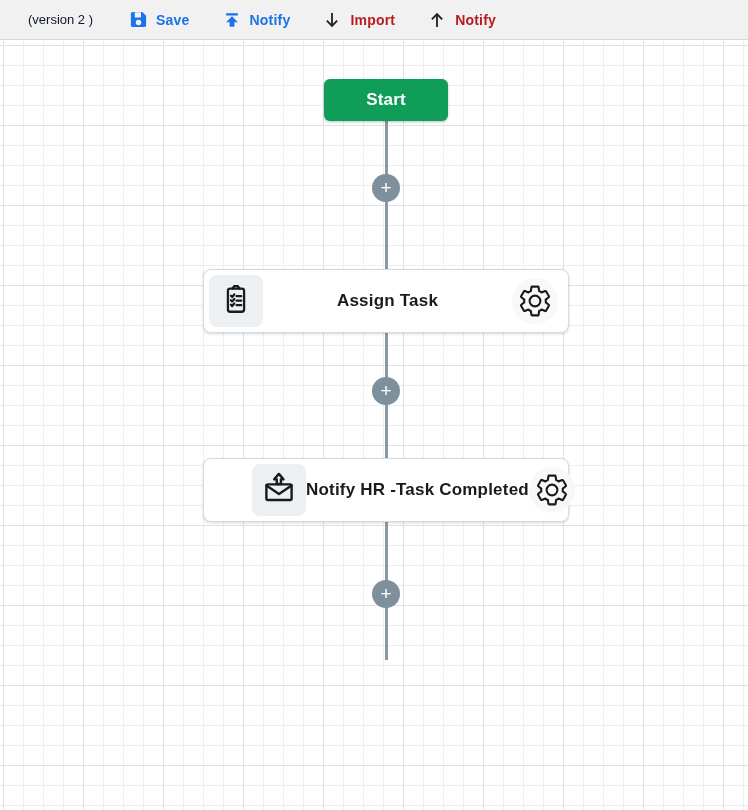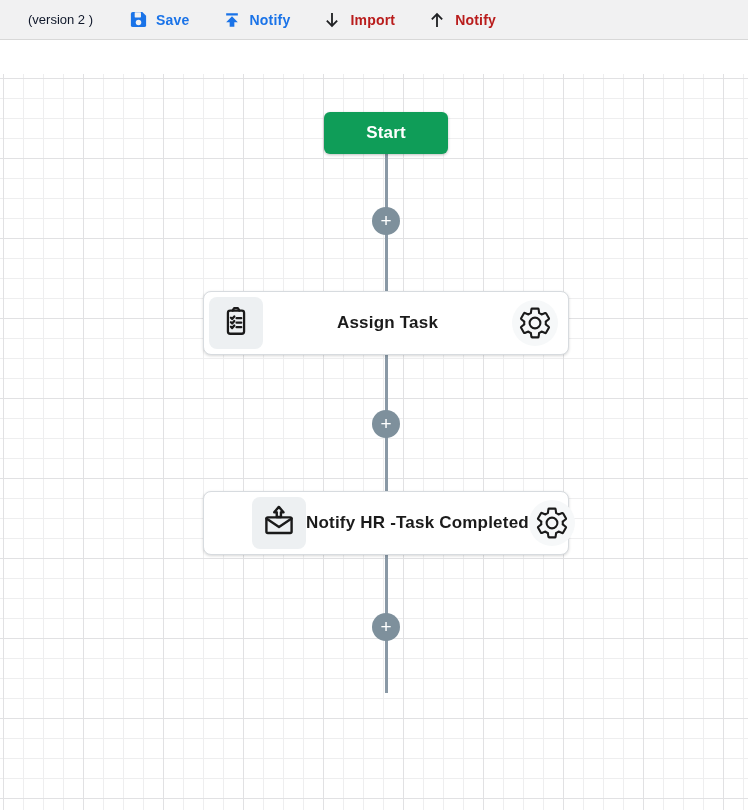--- a/index.html
+++ b/index.html
@@ -50,21 +50,20 @@
     position: absolute;
     top: 41px; left: 0; right: 0; bottom: 0;
     background-color: #ffffff;
     background-image:
       linear-gradient(to right, #e1e1e3 1px, transparent 1px),
       linear-gradient(to bottom, #e1e1e3 1px, transparent 1px),
       linear-gradient(to right, #eeeeef 1px, transparent 1px),
       linear-gradient(to bottom, #eeeeef 1px, transparent 1px);
     background-size: 80px 80px, 80px 80px, 20px 20px, 20px 20px;
     background-position: 3px 4px, 3px 4px, 3px 4px, 3px 4px;
-    margin-top: 33px;
   }
 
   .connector-line {
     position: absolute;
     left: 384.5px;
     top: 80px;
     width: 3px;
     height: 539px;
     background: #8a99a6;
   }
@@ -115,21 +114,21 @@
     height: 64px;
     background: #ffffff;
     border: 1px solid #d7dbdf;
     border-radius: 8px;
     box-shadow: 0 1px 3px rgba(0,0,0,.16);
     display: flex;
     align-items: center;
     padding: 0 10px 0 5px;
     cursor: pointer;
   }
-  .task-node-1 { top: 217px; gap: 45px; }
+  .task-node-1 { top: 228px; gap: 45px; }
   .task-node-2 { top: 417px; padding-left: 48px; }
 
   .node-icon-box {
     width: 54px;
     height: 52px;
     border-radius: 8px;
     background: #edf0f2;
     display: flex;
     align-items: center;
     justify-content: center;

